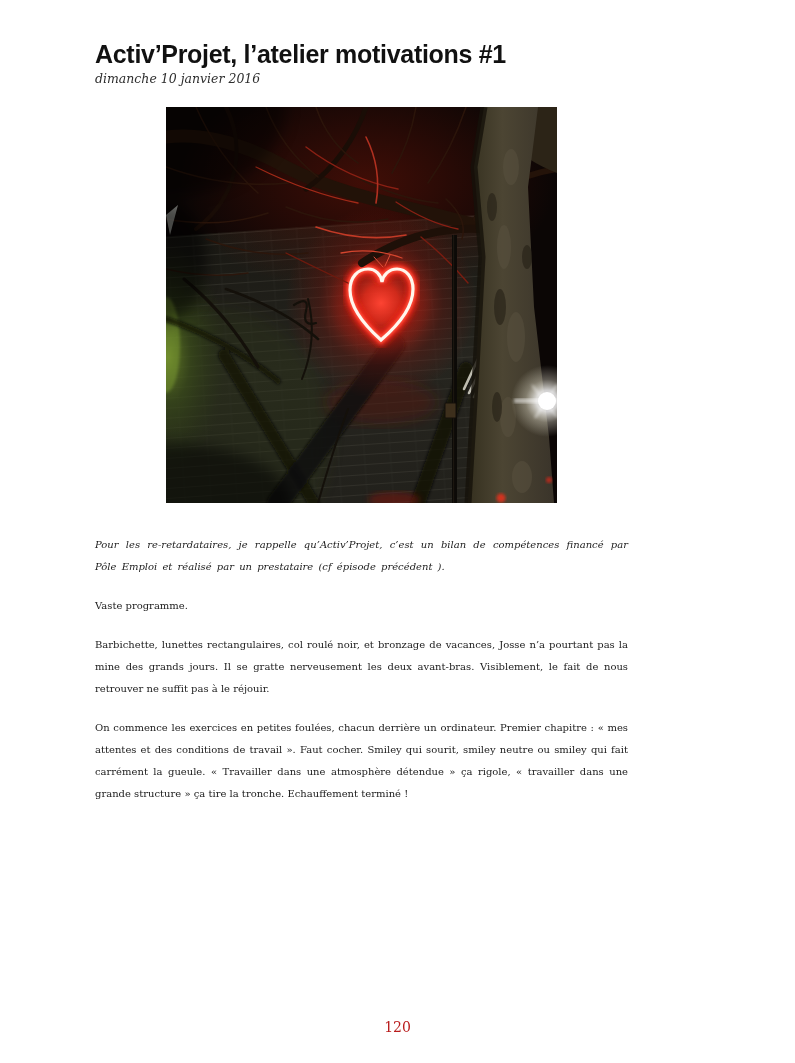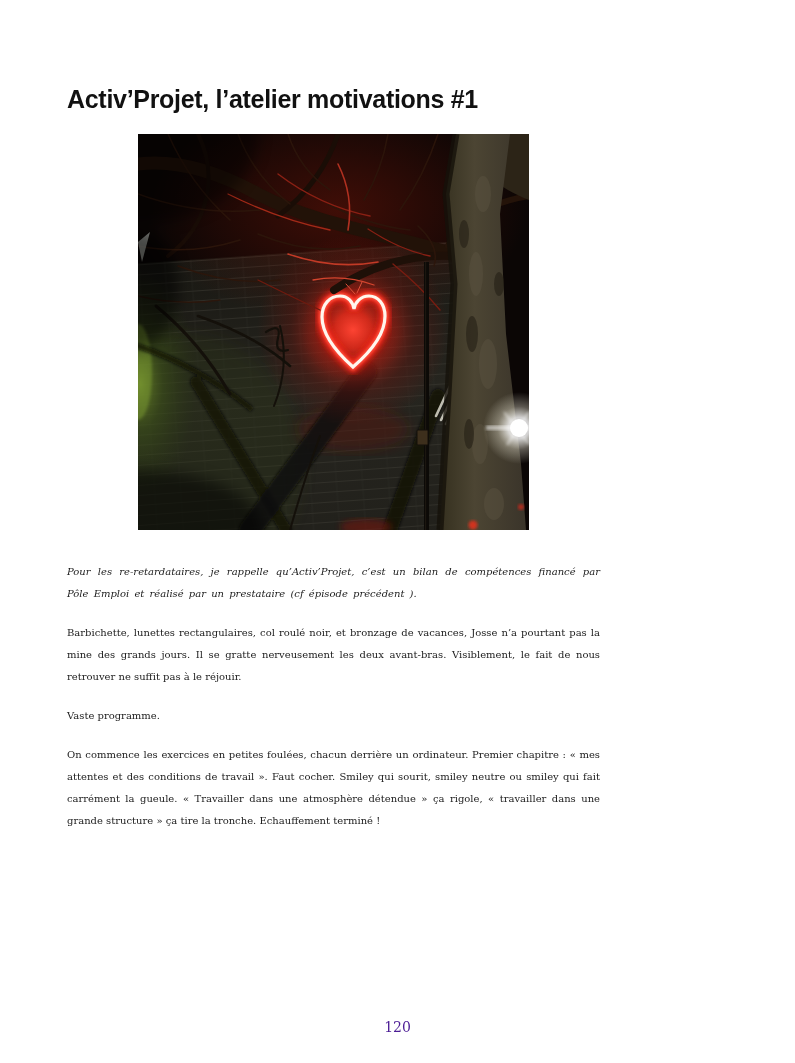--- a/index.html
+++ b/index.html
@@ -6,22 +6,22 @@
   body {
     width: 795px; height: 1063px;
     background: #ffffff;
     position: relative;
     overflow: hidden;
     font-family: "DejaVu Serif", serif;
     color: #1b1b1b;
   }
   .content {
     width: 533px;
-    margin: 0 auto 0 67px;
-    padding-top: 85px;
+    margin: 0 auto 0 95px;
+    padding-top: 40px;
   }
   h1.title {
     font-family: "Liberation Sans", sans-serif;
     font-weight: 700;
     font-size: 25px;
     line-height: 1.12;
     letter-spacing: -0.3px;
     color: #111;
     margin: 0 0 3px 0;
   }
@@ -49,30 +49,31 @@
   .article p.lede {
     font-style: italic;
     word-spacing: 2px;
   }
   .page-number {
     position: absolute;
     left: 0; right: 0;
     bottom: 28px;
     text-align: center;
     font-size: 14px;
-    color: #4c1d95;
+    color: #b91c1c;
     font-family: "DejaVu Serif", serif;
   }
 </style>
 </head>
 <body>
 
 <div class="content">
 
   <h1 class="title">Activ’Projet, l’atelier motivations #1</h1>
+  <p class="date">dimanche 10 janvier 2016</p>
 
   <figure class="photo-wrap" role="img" aria-label="Night photo: red neon heart glowing on a dark tiled wall, seen through bare tree branches, tree trunk and lamppost on the right, green glow on the left and a bright white street light at lower right">
     <svg width="391" height="396" viewBox="0 0 391 396" xmlns="http://www.w3.org/2000/svg">
       <defs>
         <linearGradient id="gWall" x1="0" y1="0" x2="0" y2="1">
           <stop offset="0" stop-color="#191813"></stop>
           <stop offset="0.45" stop-color="#26251f"></stop>
           <stop offset="1" stop-color="#21201b"></stop>
         </linearGradient>
         <linearGradient id="gTrunk" x1="0" y1="0" x2="1" y2="0">
@@ -239,20 +240,20 @@
       <g fill="#000000" filter="url(#blur8)">
         <ellipse cx="0" cy="396" rx="125" ry="60" opacity="0.5"></ellipse>
         <ellipse cx="0" cy="0" rx="120" ry="90" opacity="0.45"></ellipse>
         <ellipse cx="0" cy="155" rx="40" ry="60" opacity="0.55"></ellipse>
       </g>
     </svg>
   </figure>
 
   <div class="article">
     <p class="lede">Pour les re-retardataires, je rappelle qu’Activ’Projet, c’est un bilan de compétences financé par Pôle Emploi et réalisé par un prestataire (cf épisode précédent ).</p>
+    <p>Vaste programme.</p>
     <p>Barbichette, lunettes rectangulaires, col roulé noir, et bronzage de vacances, Josse n’a pourtant pas la mine des grands jours. Il se gratte nerveusement les deux avant-bras. Visiblement, le fait de nous retrouver ne suffit pas à le réjouir.</p>
-    <p>Vaste programme.</p>
     <p>On commence les exercices en petites foulées, chacun derrière un ordinateur. Premier chapitre : « mes attentes et des conditions de travail ». Faut cocher. Smiley qui sourit, smiley neutre ou smiley qui fait carrément la gueule. « Travailler dans une atmosphère détendue » ça rigole, « travailler dans une grande structure » ça tire la tronche. Echauffement terminé !</p>
   </div>
 
 </div>
 
 <div class="page-number">120</div>
 
 </body></html>

